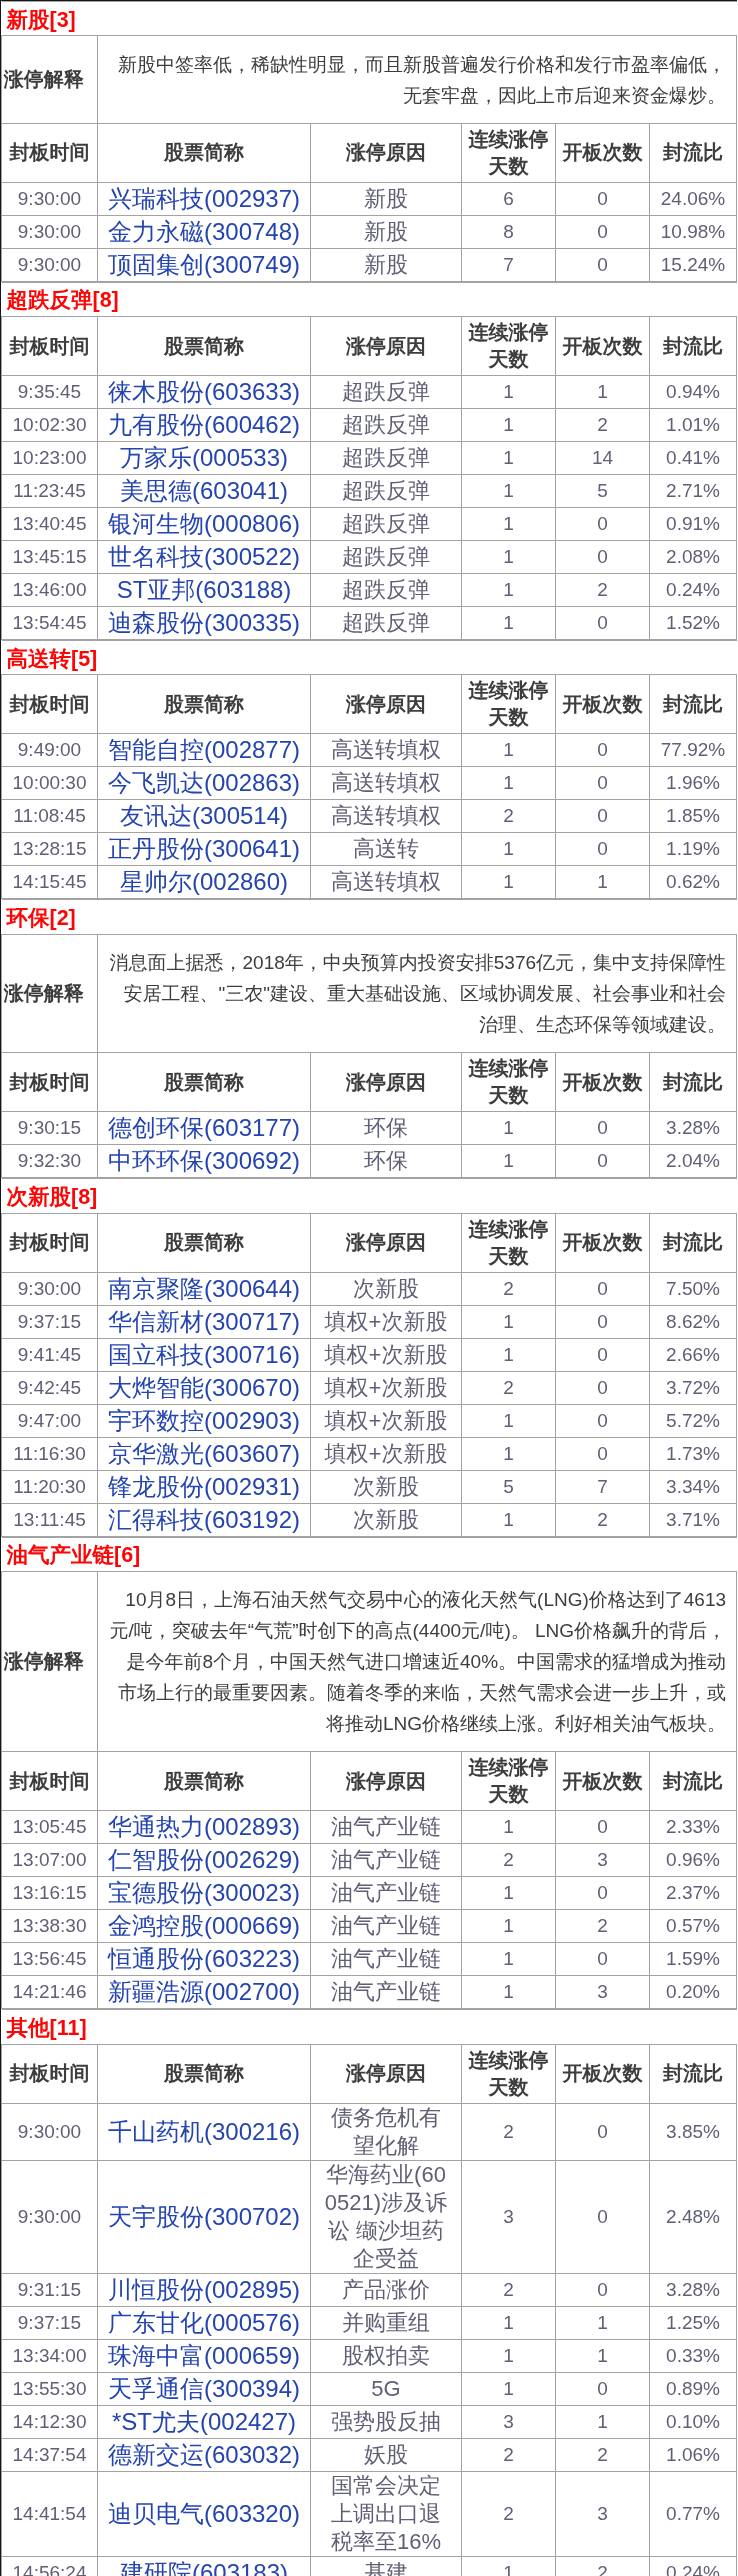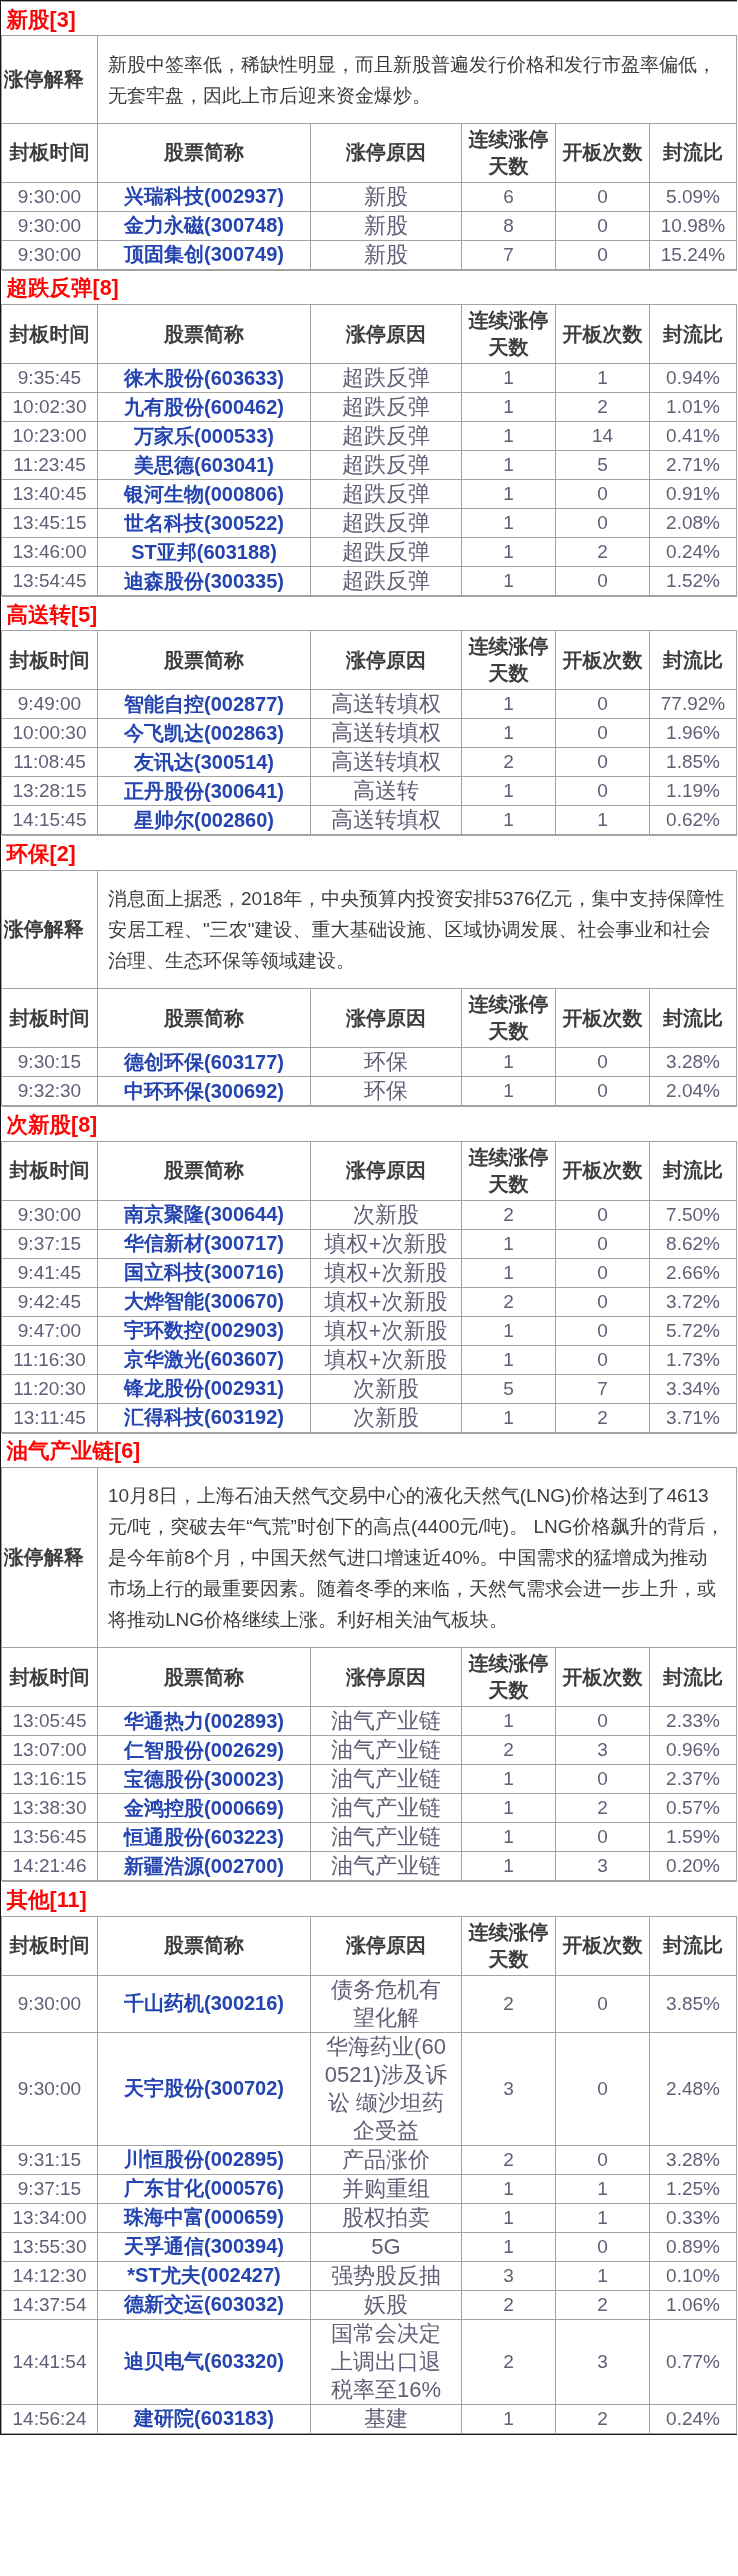--- a/index.html
+++ b/index.html
@@ -19,31 +19,31 @@
     border-left:0;border-right:0;
     padding:2.5px 5px 1.7px 5px;height:27px;
     font-size:21.5px;font-weight:bold;color:var(--red);text-align:left;
   }
   td.explain-label{
     font-size:20px;font-weight:bold;color:var(--dark-text);
     text-align:left;padding:0 1.7px;
   }
   td.explain-text{
     font-size:19px;color:var(--dark-text);line-height:31px;
-    text-align:left;padding:12.4px 10px;word-break:break-all;
+    text-align:right;padding:12.4px 10px;word-break:break-all;
   }
   th{
     font-size:20px;color:var(--dark-text);font-weight:bold;
     text-align:center;height:58px;line-height:27px;padding:0 3.3px;
   }
   td.cell{height:28px;padding:0 5px;text-align:center;}
   td.c-time,td.c-days,td.c-opens,td.c-ratio{
     font-size:19px;color:var(--gray-text);
   }
-  td.c-name{font-size:20px;font-weight:bold;color:var(--blue);}
+  td.c-name{font-size:24px;font-weight:normal;color:var(--blue);}
   td.c-reason{font-size:22px;color:var(--gray-text);padding:0 10px;line-height:28px;word-break:break-all;}
 </style>
 </head>
 <body>
 
 <div class="wrap" id="report">
   <table class="sec">
     <colgroup>
       <col style="width:96px">
         <col style="width:213px">
@@ -68,21 +68,21 @@
           <th>开板次数</th>
           <th>封流比</th>
         </tr>
 
   <tr class="data-row">
     <td class="cell c-time">9:30:00</td>
     <td class="cell c-name">兴瑞科技(002937)</td>
     <td class="cell c-reason">新股</td>
     <td class="cell c-days">6</td>
     <td class="cell c-opens">0</td>
-    <td class="cell c-ratio">5.09%</td>
+    <td class="cell c-ratio">24.06%</td>
   </tr>
 
   <tr class="data-row">
     <td class="cell c-time">9:30:00</td>
     <td class="cell c-name">金力永磁(300748)</td>
     <td class="cell c-reason">新股</td>
     <td class="cell c-days">8</td>
     <td class="cell c-opens">0</td>
     <td class="cell c-ratio">10.98%</td>
   </tr>

